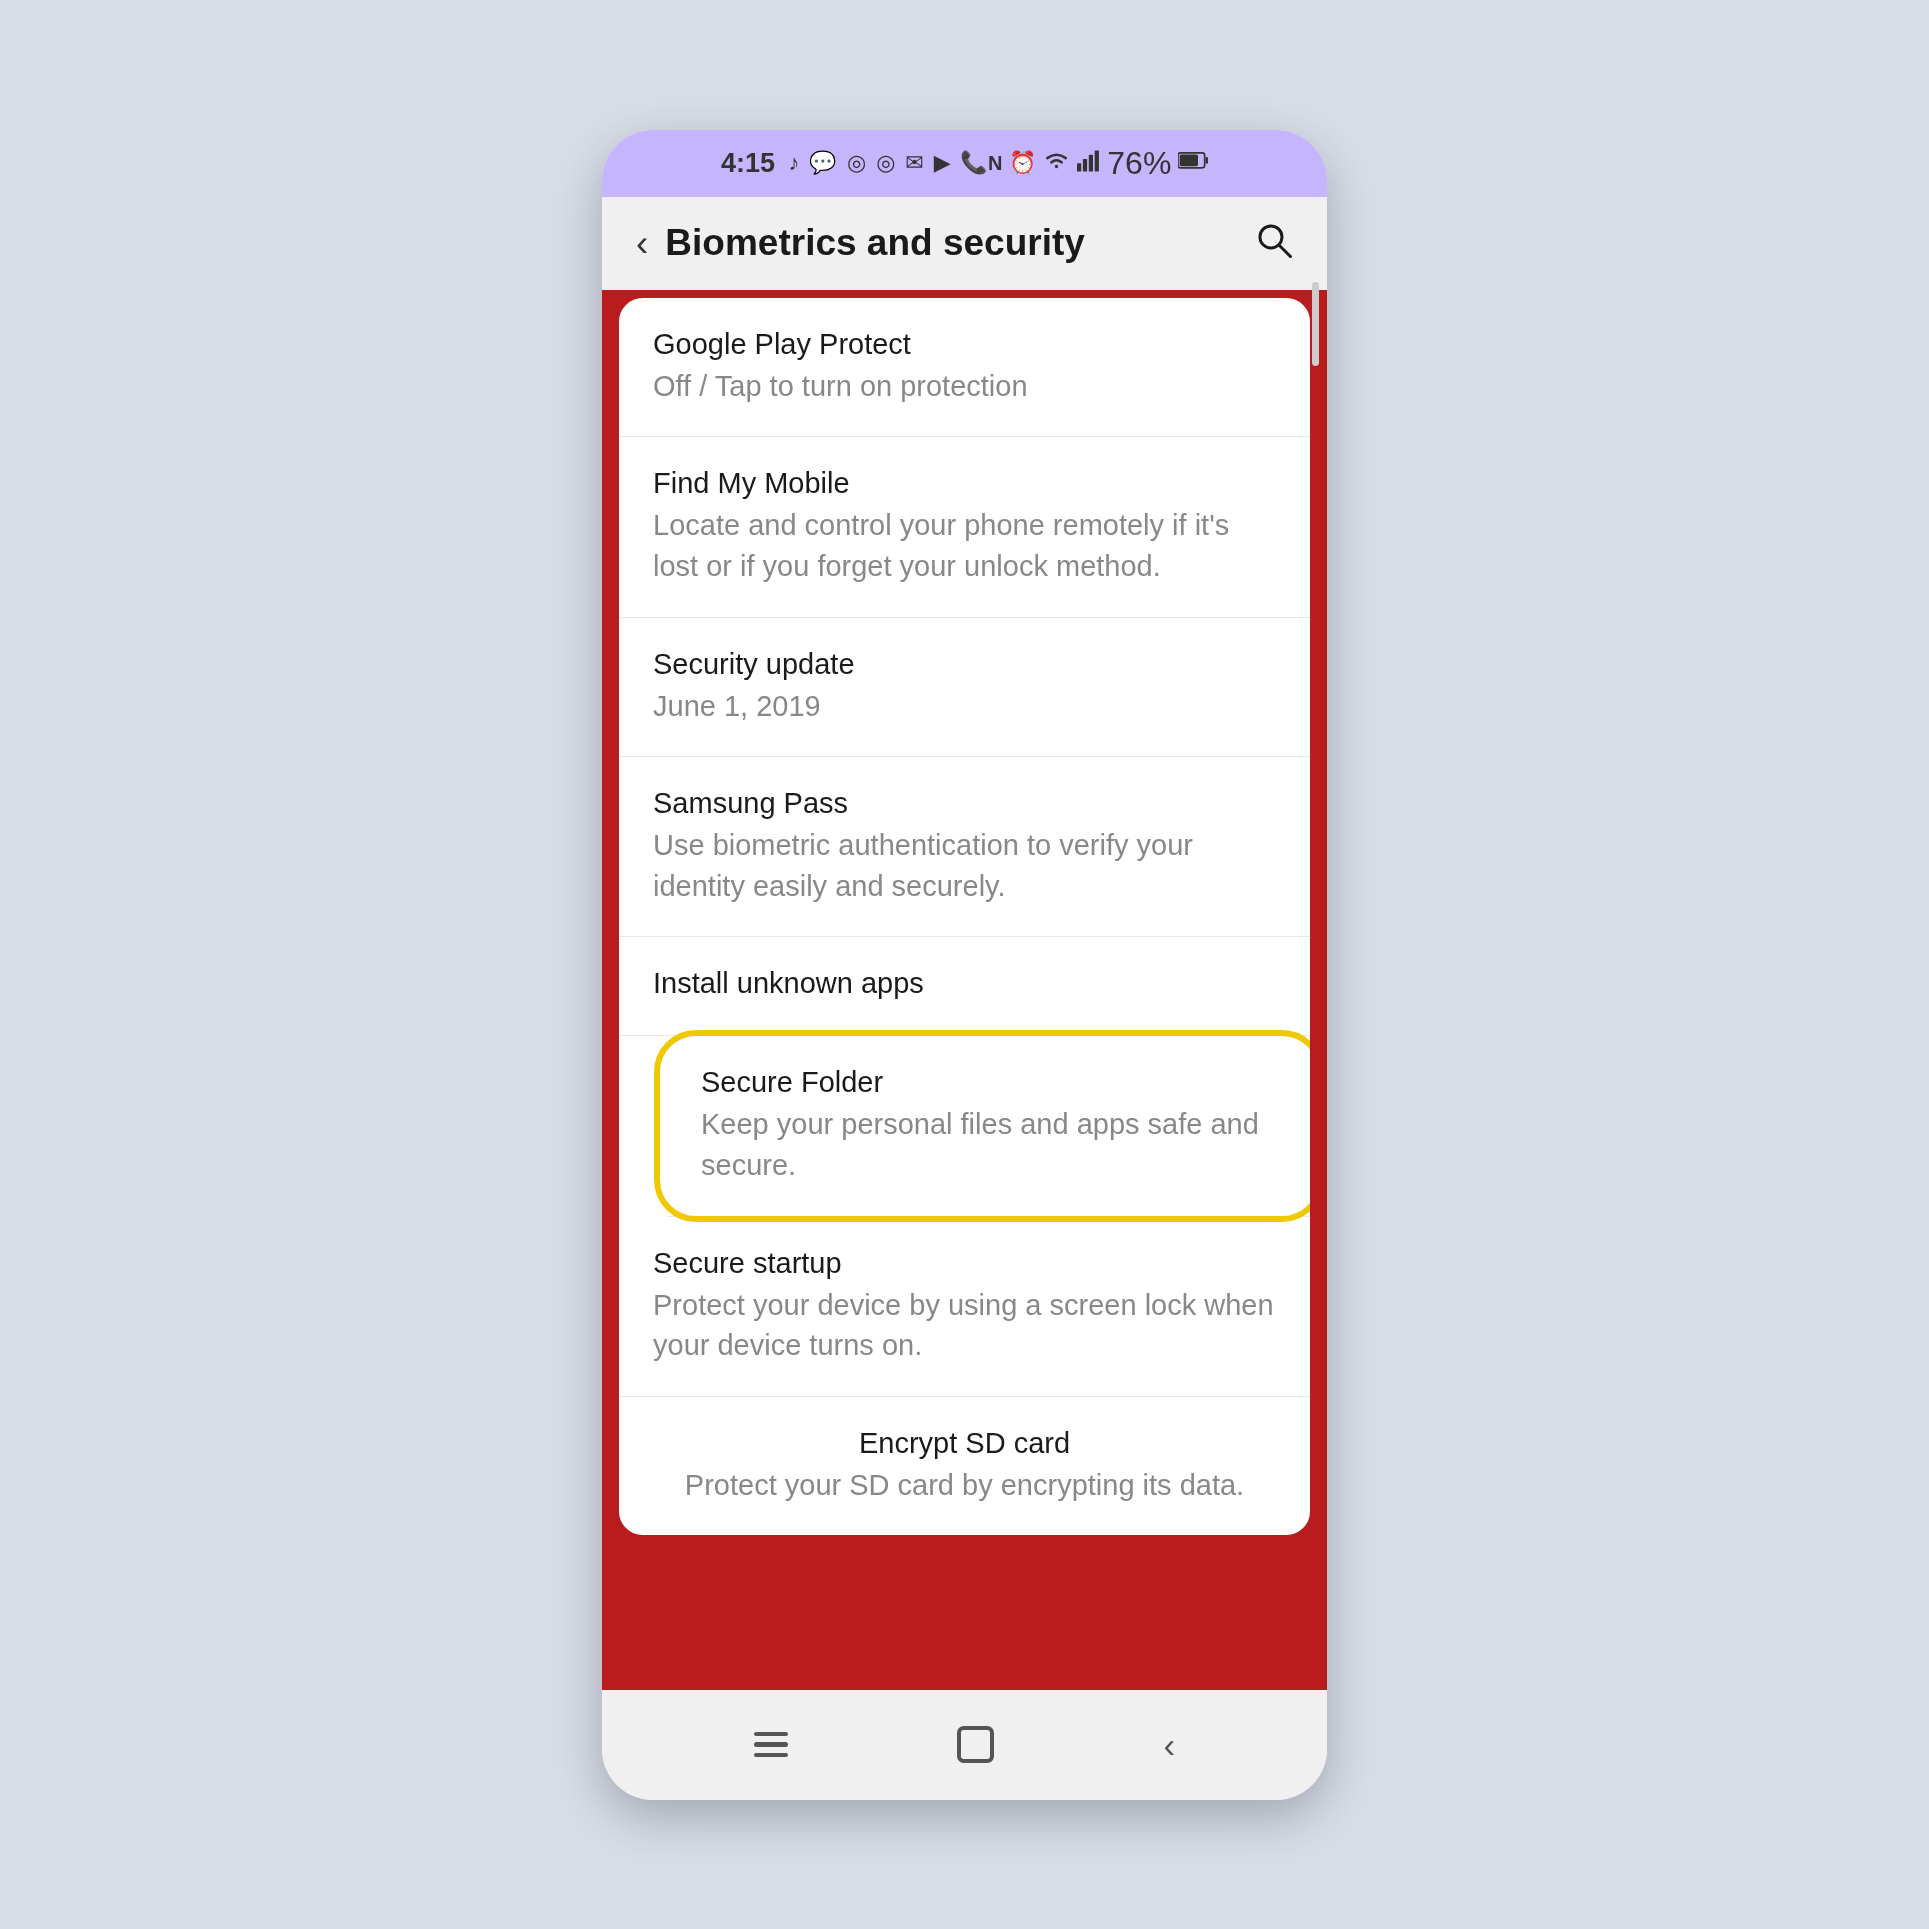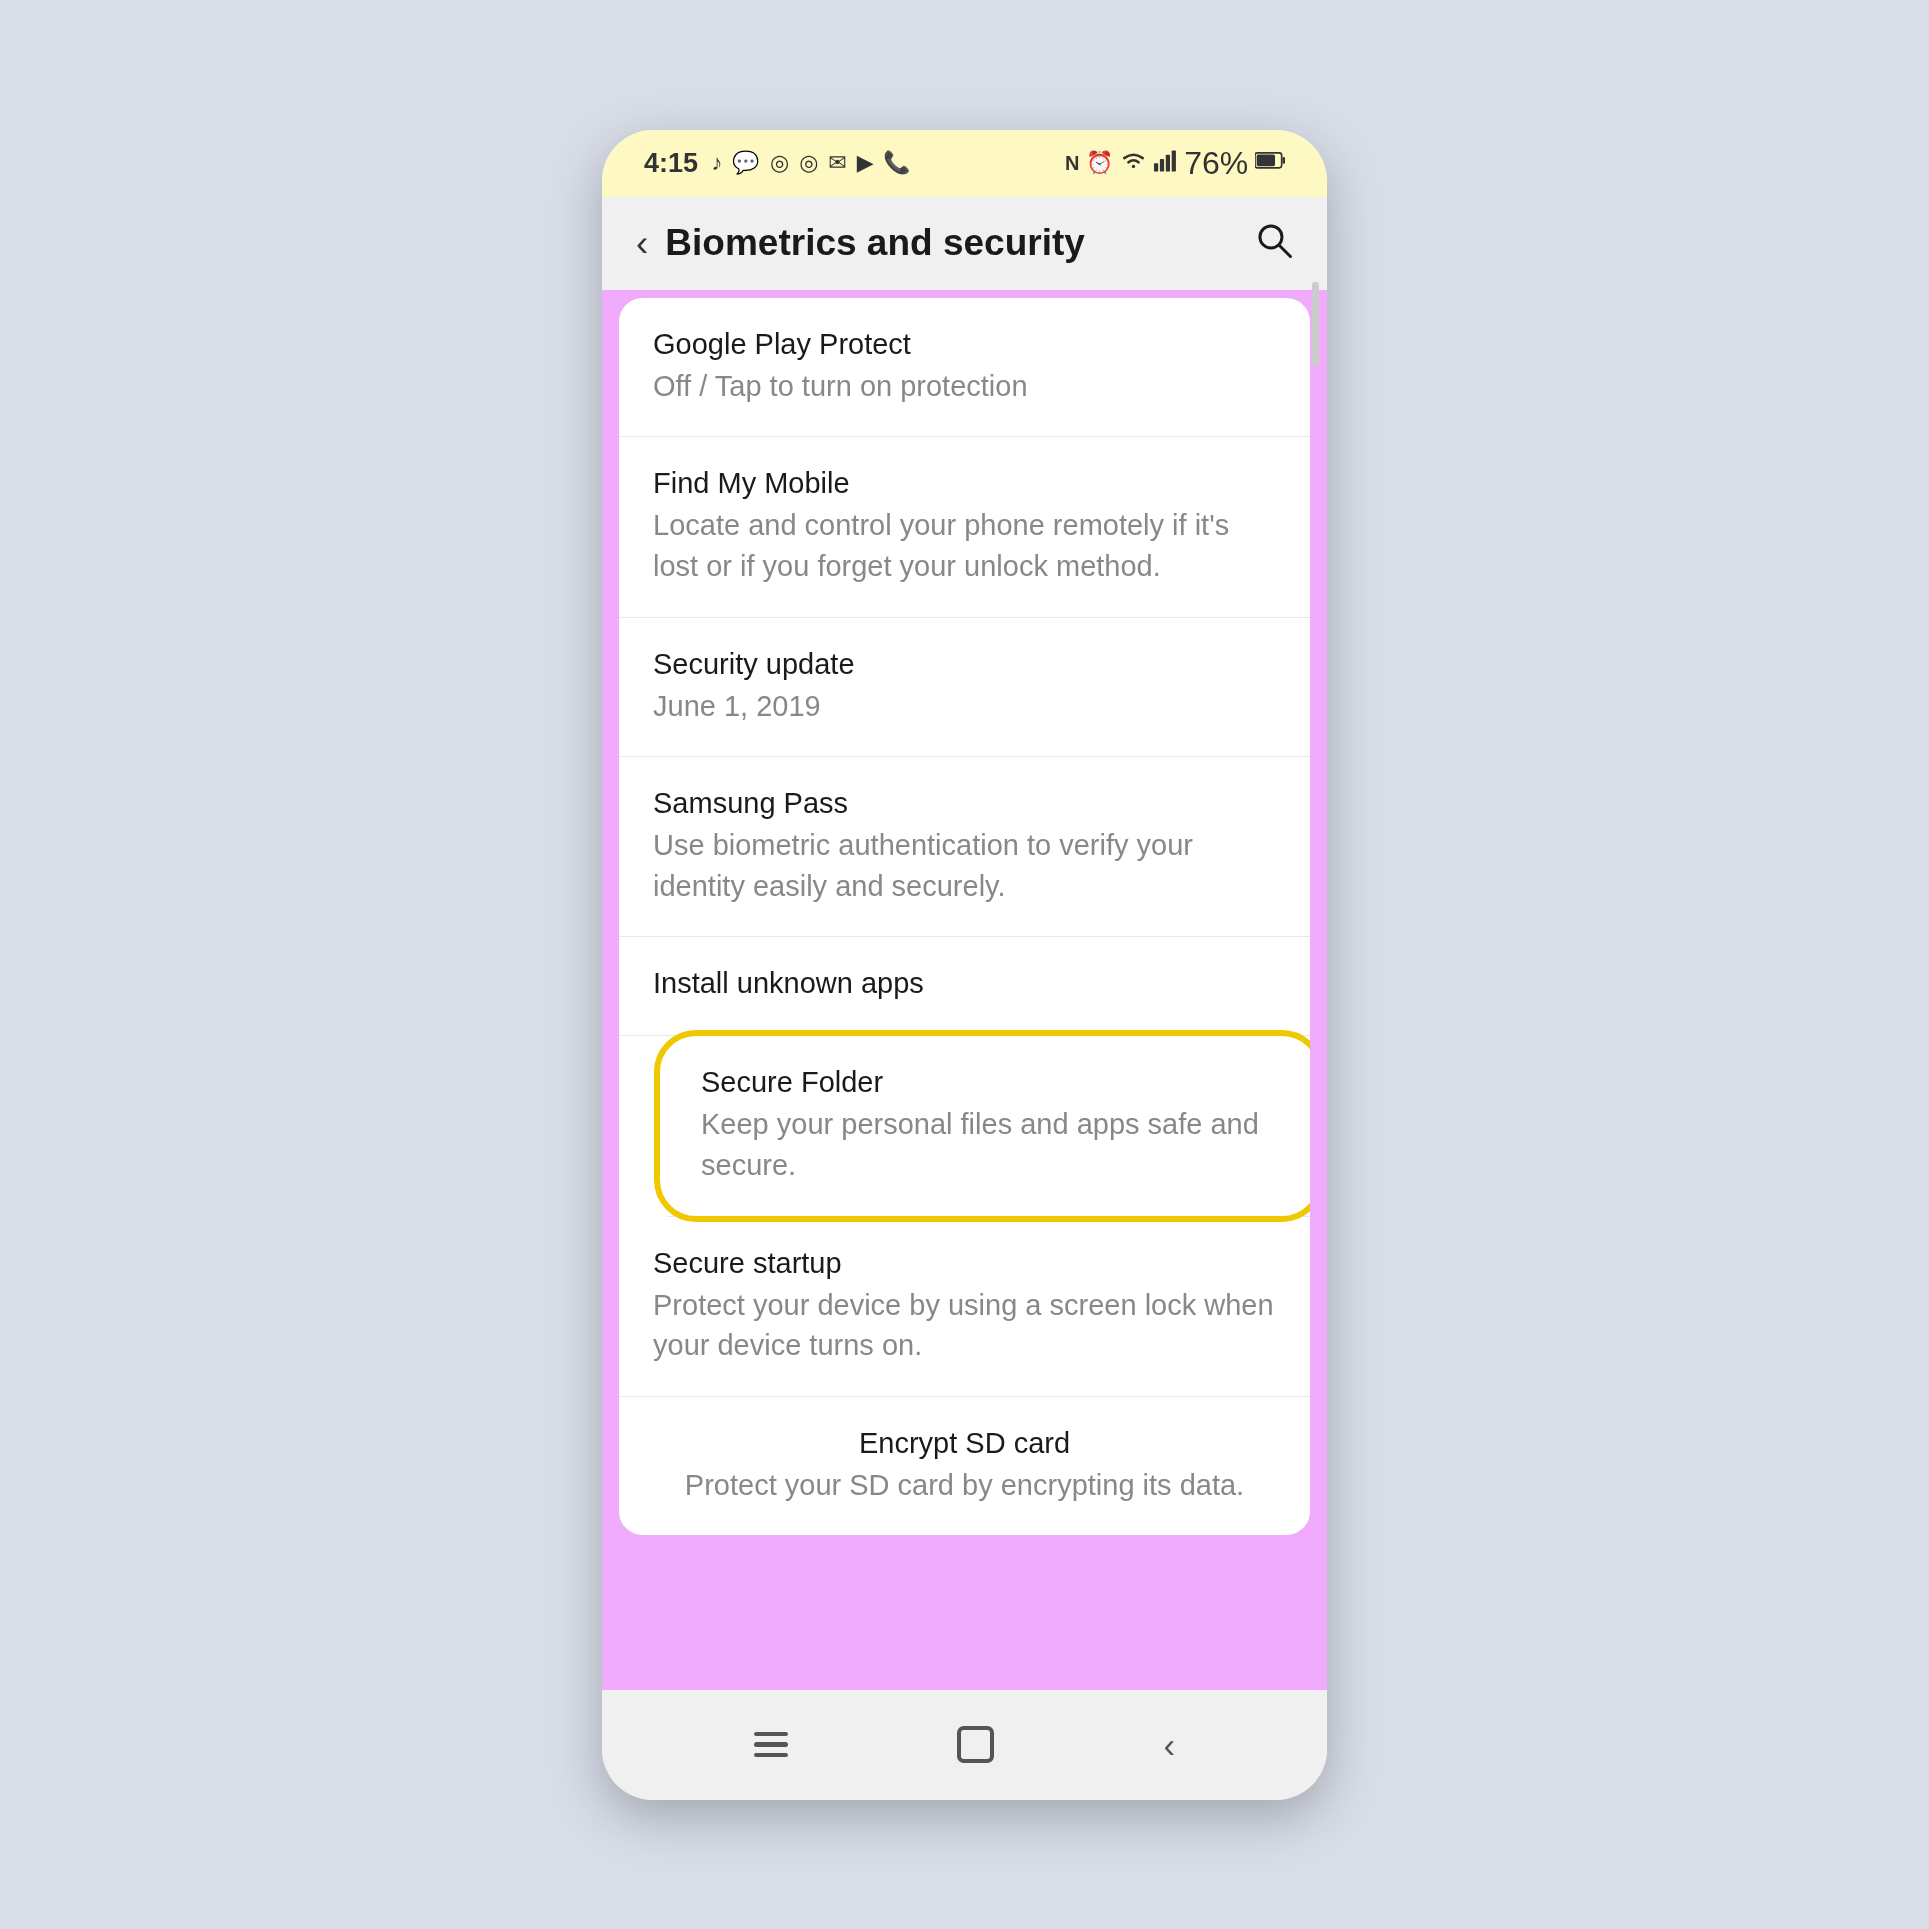--- a/index.html
+++ b/index.html
@@ -22,24 +22,24 @@
       overflow: hidden;
       display: flex;
       flex-direction: column;
       box-shadow: 0 17px 51px rgba(0,0,0,0.25);
       position: relative;
     }
 
     
     .status-bar {
       height: 67px;
-      background: #fef9c3;
-      display: flex;
-      align-items: center;
-      justify-content: space-between;
+      background: #c4b5fd;
+      display: flex;
+      align-items: center;
+      justify-content: center;
       padding: 12px 42px;
       flex-shrink: 0;
     }
 
     .status-time {
       font-size: 27px;
       font-weight: 600;
       color: #333;
     }
 
@@ -99,21 +99,21 @@
 
     .search-btn {
       font-size: 35px;
       color: #333;
       cursor: pointer;
     }
 
     
     .content {
       flex: 1;
-      background: #f0abfc;
+      background: #b91c1c;
       padding: 8.4px 17px 0 17px;
       overflow: hidden;
     }
 
     .card {
       background: #ffffff;
       border-radius: 23.6px;
       overflow: hidden;
       position: relative;
     }

